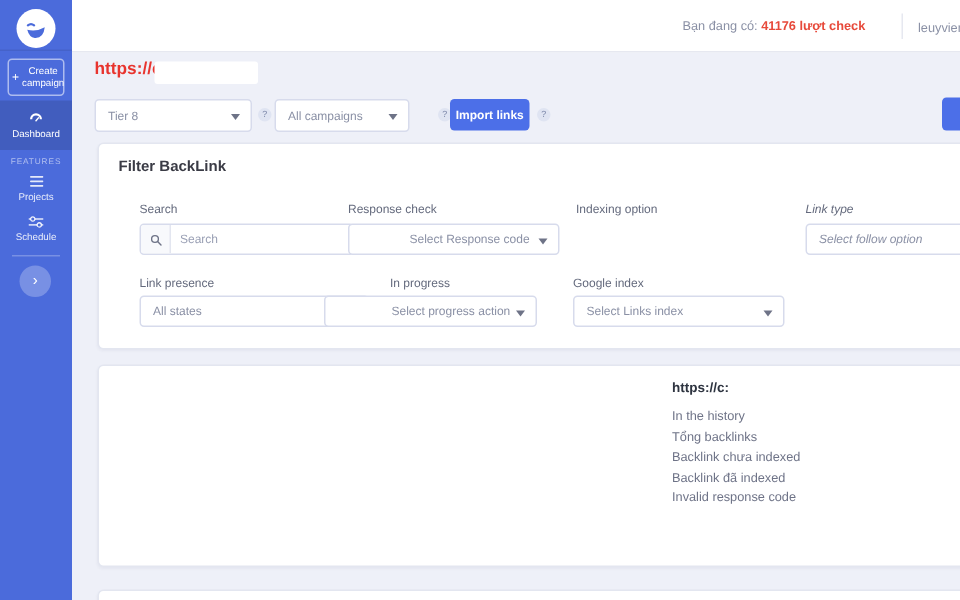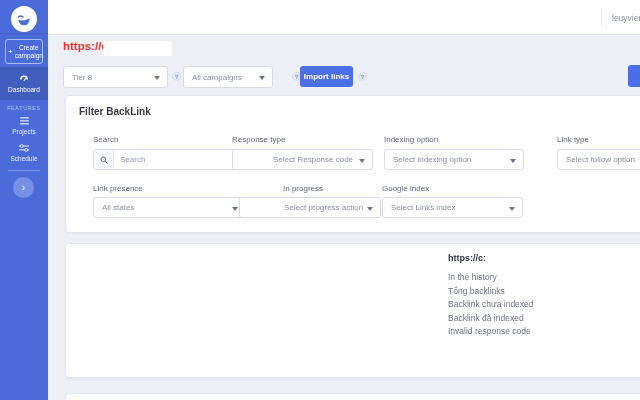--- a/index.html
+++ b/index.html
@@ -65,23 +65,23 @@
           border-radius:4px; box-shadow:0 1px 2px rgba(50,60,100,0.05); }
   .filter-card { top:95px; height:138px; }
   .stats-card { top:243px; height:135px; }
   .bottom-card { top:393px; height:30px; }
   .filter-title { position:absolute; left:13px; top:10px; font-size:10px; font-weight:bold; color:#3a3b45; }
   .f-label { position:absolute; font-size:8px; color:#646a7d; }
   .f-ctl { position:absolute; height:21px; }
   .sel.in-card { position:absolute; height:21px; }
   
   .r1l { top:39px; } .r1c { top:53px; } .r2l { top:88px; } .r2c { top:101px; }
-  .c1 { left:12px;margin-left:15px; }  .c2 { left:166px; } .c3 { left:318px; } .c4 { left:491px; }
+  .c1 { left:12px;margin-left:15px; }  .c2 { left:166px; } .c3 { left:318px; } .c4 { left:471px;font-style:italic; }
   .w1 { width:143px; } .w2 { width:141px;padding-left:40px; } .w3 { width:140px; } .w4 { width:170px; }
-  .c2b { left:173px;padding-left:44px; } .c3b { left:316px; }
+  .c2b { left:150px;padding-left:44px; } .c3b { left:316px; }
   .w1b { width:153px; } .w2b { width:142px; } .w3b { width:141px; }
   
   .search-group { position:absolute; display:flex; background:#fff; border:1px solid #d7dbec; border-radius:3px; overflow:hidden; }
   .search-icon-seg { width:20px; background:#f8f9fc; border-right:1px solid #e3e6f0;
           display:flex; align-items:center; justify-content:center; }
   .search-group input { flex:1; border:none; outline:none; font-size:8px; color:#3a3b45; padding:0 6px;
           font-family:"Liberation Sans", sans-serif; min-width:0; background:transparent; }
   .search-group input::placeholder { color:#9aa0b5; }
   
   .stats-block { position:absolute; left:382px; top:9px; }
@@ -150,20 +150,21 @@
   </div>
 
   <div class="side-divider"></div>
 
   <div class="chevron-btn">
     <span>›</span>
   </div>
 </div>
 
 <div class="topbar">
+  <div class="credits"><span>Bạn đang có: </span><b>41176 lượt check</b></div>
   <div class="topbar-divider"></div>
   <div class="username">leuyvien9</div>
 </div>
 
 <div class="url-title">https://c</div>
 <input class="url-input" type="text" style="">
 
 <div class="sel sel-tier">
   <span>Tier 8</span>
   <span class="caret"></span>
@@ -188,31 +189,27 @@
   <div class="search-group f-ctl r1c c1 w1">
     <span class="search-icon-seg">
       <svg width="8" height="8" viewBox="0 0 12 12">
         <circle cx="5" cy="5" r="3.4" fill="none" stroke="#6e7387" stroke-width="1.4"></circle>
         <line x1="7.6" y1="7.6" x2="11" y2="11" stroke="#6e7387" stroke-width="1.4" stroke-linecap="round"></line>
       </svg>
     </span>
     <input type="text" placeholder="Search" style="">
   </div>
 
-  <div class="f-label r1l c2">Response type</div>
+  <div class="f-label r1l c2">Response check</div>
   <div class="sel in-card r1c c2 w2">
     <span>Select Response code</span>
     <span class="caret"></span>
   </div>
 
   <div class="f-label r1l c3">Indexing option</div>
-  <div class="sel in-card r1c c3 w3">
-    <span>Select indexing option</span>
-    <span class="caret"></span>
-  </div>
 
   <div class="f-label r1l c4">Link type</div>
   <div class="sel in-card r1c c4 w4">
     <span>Select follow option</span>
 
   </div>
 
   <div class="f-label r2l c1">Link presence</div>
   <div class="sel in-card r2c c1 w1b">
     <span>All states</span>

